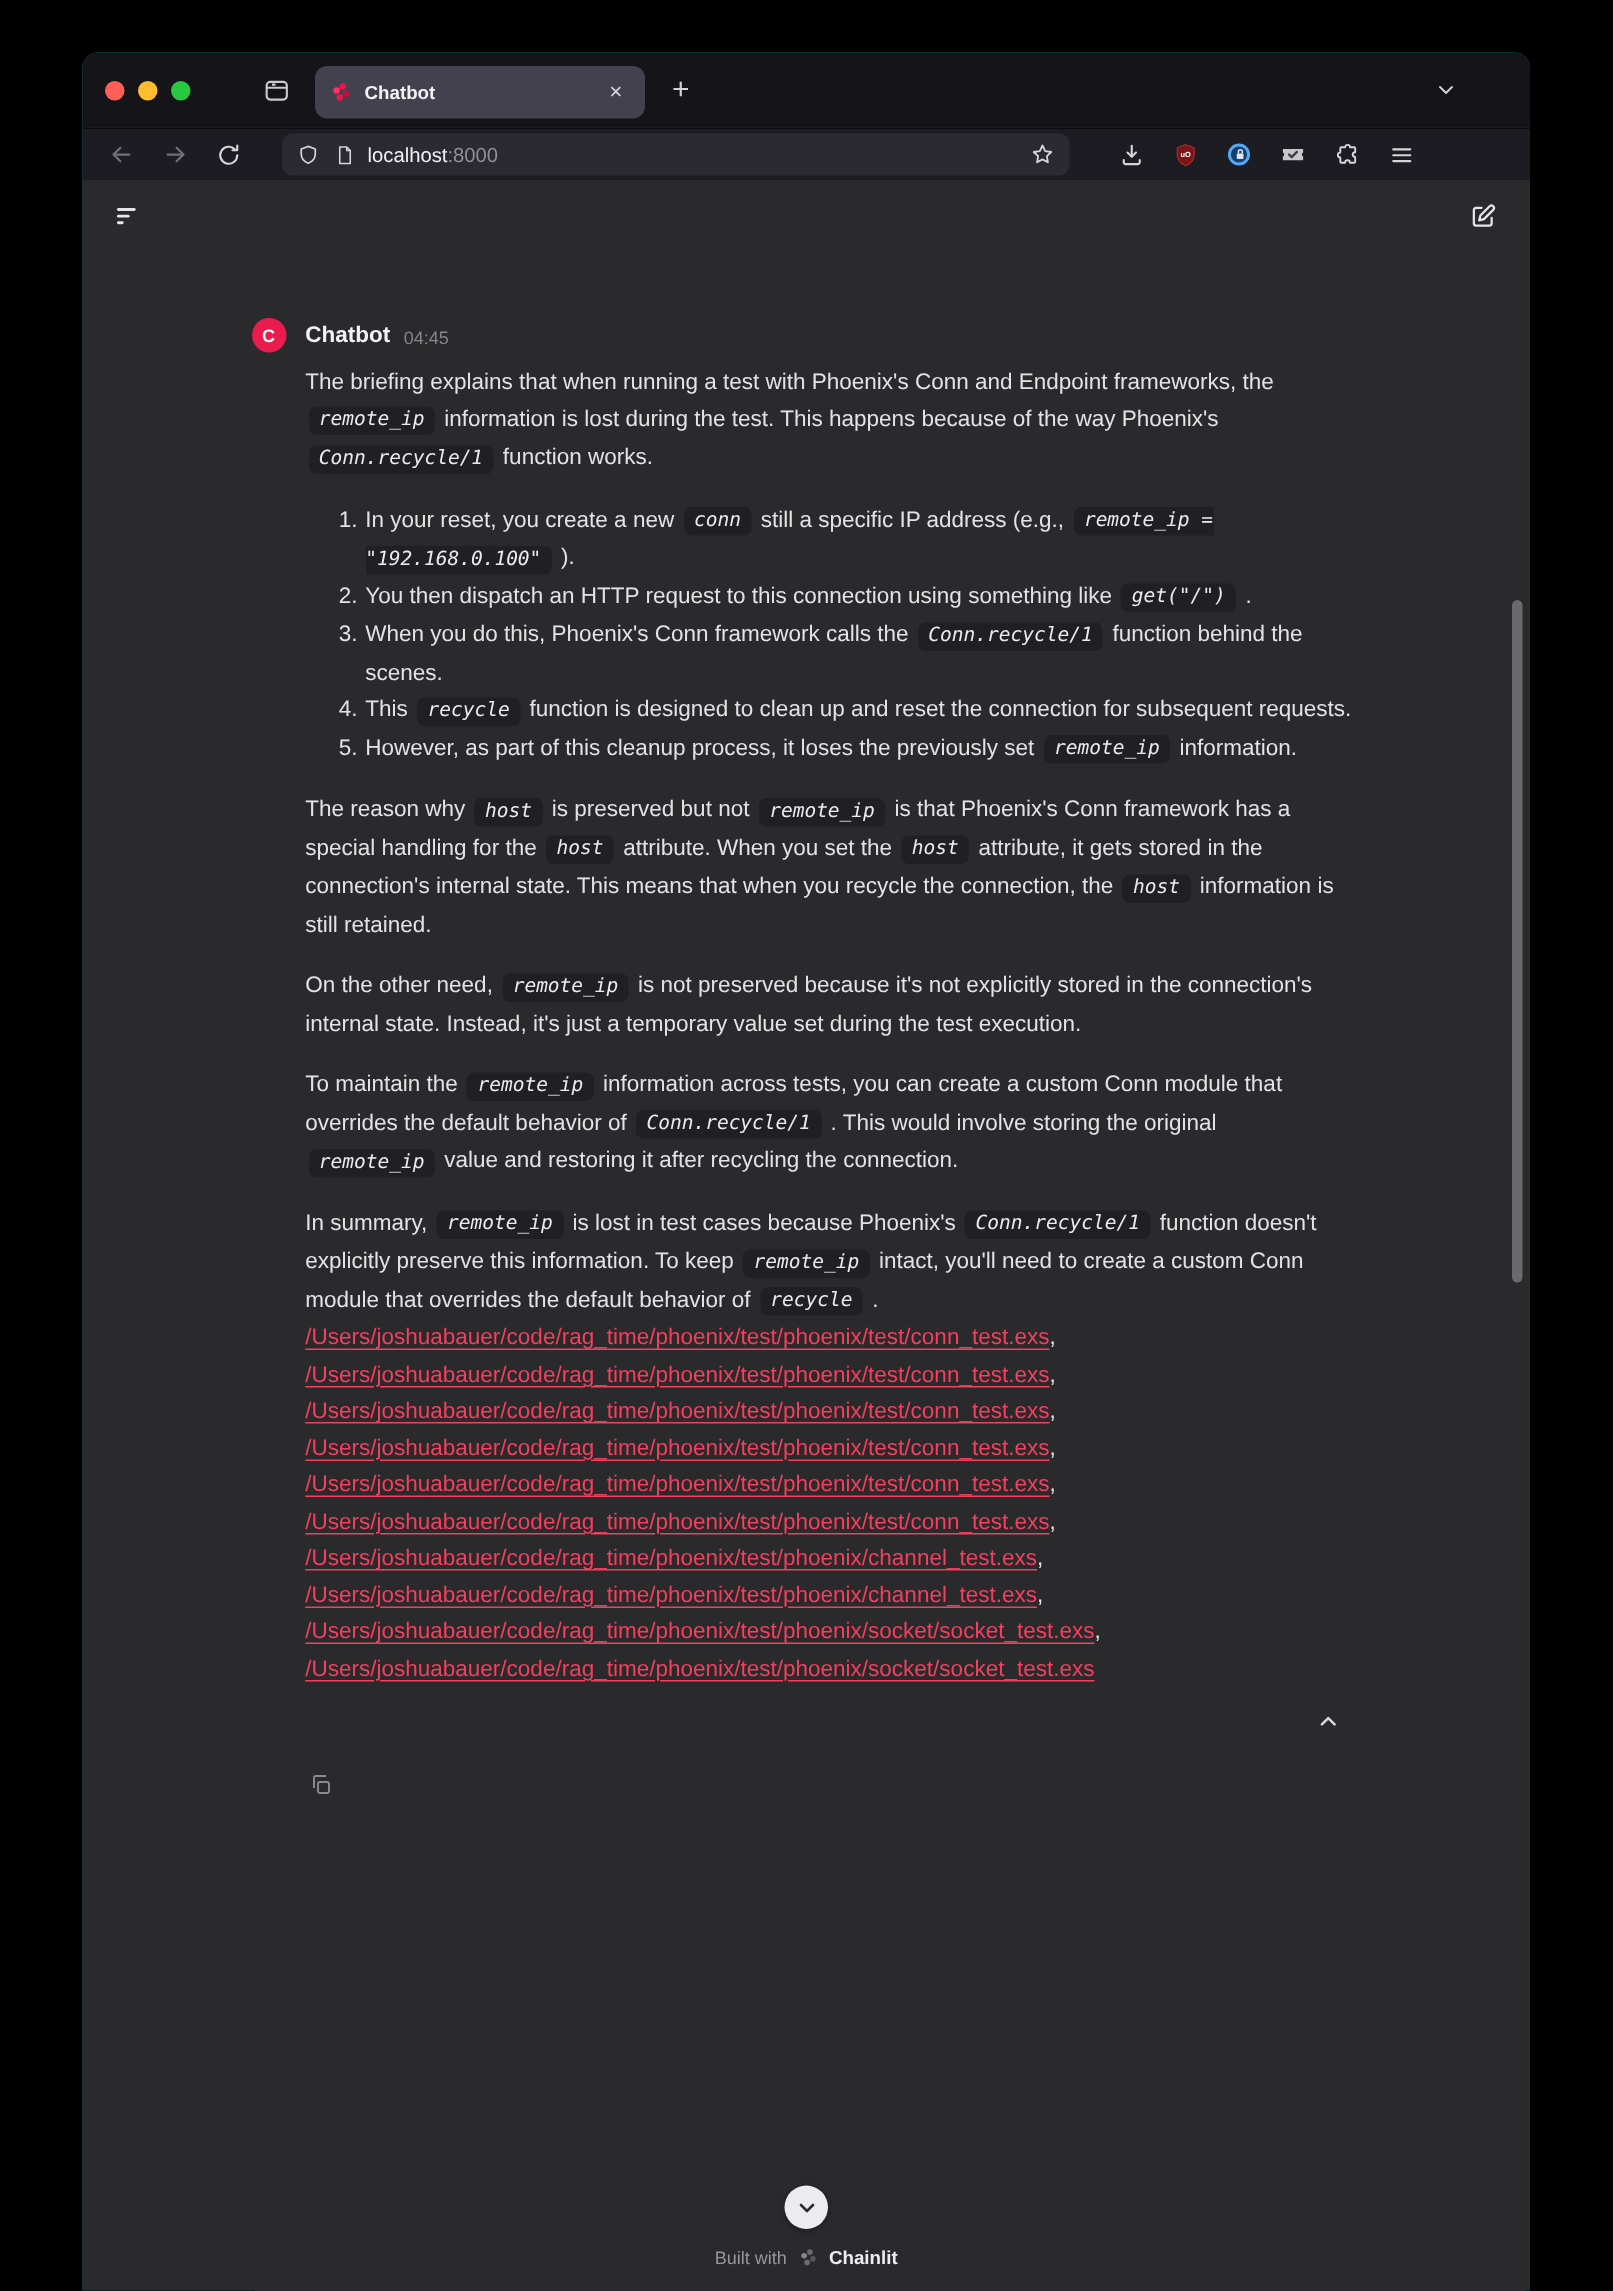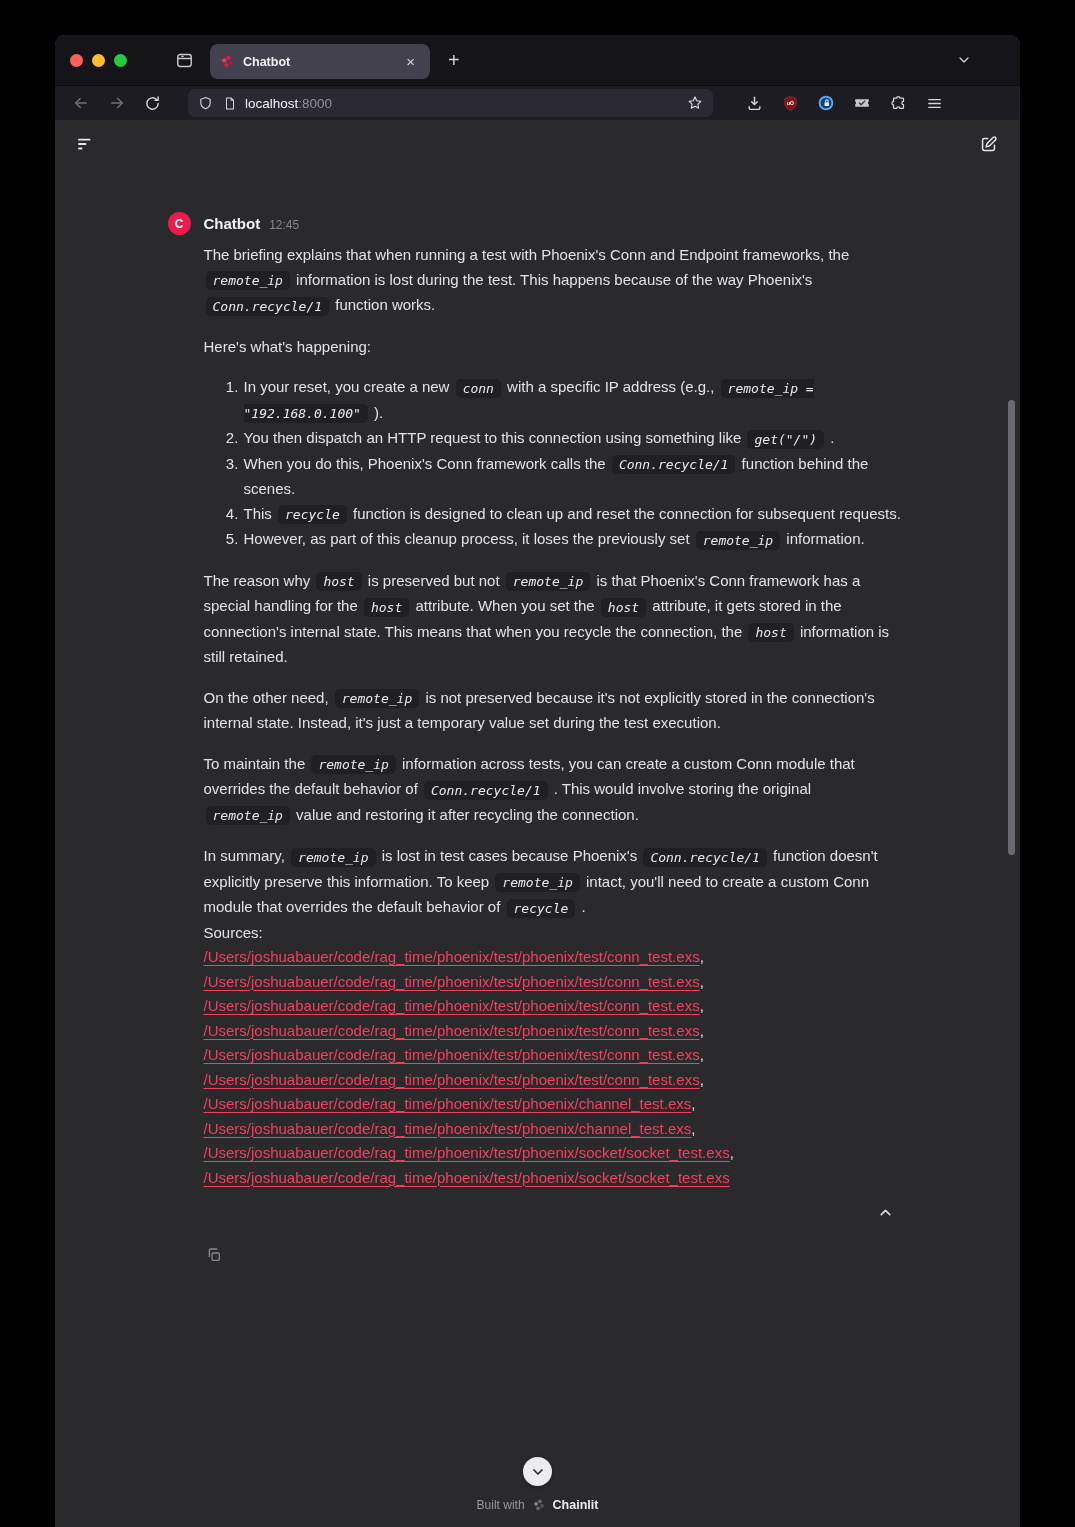--- a/index.html
+++ b/index.html
@@ -217,37 +217,35 @@
               <path d="M17.8 3.2a2.1 2.1 0 0 1 3 3L13 14l-4 1 1-4z"></path>
             </svg>
         </span>
       </div>
 
       <div class="chat">
         <div class="msg-wrap">
           <div class="msg-head">
             <span class="avatar" style="background:#ea1b4d">C</span>
             <span class="author">Chatbot</span>
-            <span class="time">12:45</span>
+            <span class="time">04:45</span>
           </div>
           <div class="msg-body">
               <p class="para"><span class="run">The briefing explains that when running a test with Phoenix's Conn and Endpoint frameworks, the </span><span class="chip">remote_ip</span><span class="run"> information is lost during the test. This happens because of the way Phoenix's </span><span class="chip">Conn.recycle/1</span><span class="run"> function works.</span></p>
-              <p class="para"><span class="run">Here's what's happening:</span></p>
               <ol class="list">
-                <li><span class="run">In your reset, you create a new </span><span class="chip">conn</span><span class="run"> with a specific IP address (e.g., </span><span class="chip">remote_ip = "192.168.0.100"</span><span class="run"> ).</span></li>
+                <li><span class="run">In your reset, you create a new </span><span class="chip">conn</span><span class="run"> still a specific IP address (e.g., </span><span class="chip">remote_ip = "192.168.0.100"</span><span class="run"> ).</span></li>
                 <li><span class="run">You then dispatch an HTTP request to this connection using something like </span><span class="chip">get("/")</span><span class="run"> .</span></li>
                 <li><span class="run">When you do this, Phoenix's Conn framework calls the </span><span class="chip">Conn.recycle/1</span><span class="run"> function behind the scenes.</span></li>
                 <li><span class="run">This </span><span class="chip">recycle</span><span class="run"> function is designed to clean up and reset the connection for subsequent requests.</span></li>
                 <li><span class="run">However, as part of this cleanup process, it loses the previously set </span><span class="chip">remote_ip</span><span class="run"> information.</span></li>
               </ol>
               <p class="para"><span class="run">The reason why </span><span class="chip">host</span><span class="run"> is preserved but not </span><span class="chip">remote_ip</span><span class="run"> is that Phoenix's Conn framework has a special handling for the </span><span class="chip">host</span><span class="run"> attribute. When you set the </span><span class="chip">host</span><span class="run"> attribute, it gets stored in the connection's internal state. This means that when you recycle the connection, the </span><span class="chip">host</span><span class="run"> information is still retained.</span></p>
               <p class="para"><span class="run">On the other need, </span><span class="chip">remote_ip</span><span class="run"> is not preserved because it's not explicitly stored in the connection's internal state. Instead, it's just a temporary value set during the test execution.</span></p>
               <p class="para"><span class="run">To maintain the </span><span class="chip">remote_ip</span><span class="run"> information across tests, you can create a custom Conn module that overrides the default behavior of </span><span class="chip">Conn.recycle/1</span><span class="run"> . This would involve storing the original </span><span class="chip">remote_ip</span><span class="run"> value and restoring it after recycling the connection.</span></p>
               <p class="para tb"><span class="run">In summary, </span><span class="chip">remote_ip</span><span class="run"> is lost in test cases because Phoenix's </span><span class="chip">Conn.recycle/1</span><span class="run"> function doesn't explicitly preserve this information. To keep </span><span class="chip">remote_ip</span><span class="run"> intact, you'll need to create a custom Conn module that overrides the default behavior of </span><span class="chip">recycle</span><span class="run"> .</span></p>
-              <p class="para tight"><span class="run">Sources:</span></p>
               <div class="link-line"><a class="src" href="#">/Users/joshuabauer/code/rag_time/phoenix/test/phoenix/test/conn_test.exs</a><span>,</span></div>
               <div class="link-line"><a class="src" href="#">/Users/joshuabauer/code/rag_time/phoenix/test/phoenix/test/conn_test.exs</a><span>,</span></div>
               <div class="link-line"><a class="src" href="#">/Users/joshuabauer/code/rag_time/phoenix/test/phoenix/test/conn_test.exs</a><span>,</span></div>
               <div class="link-line"><a class="src" href="#">/Users/joshuabauer/code/rag_time/phoenix/test/phoenix/test/conn_test.exs</a><span>,</span></div>
               <div class="link-line"><a class="src" href="#">/Users/joshuabauer/code/rag_time/phoenix/test/phoenix/test/conn_test.exs</a><span>,</span></div>
               <div class="link-line"><a class="src" href="#">/Users/joshuabauer/code/rag_time/phoenix/test/phoenix/test/conn_test.exs</a><span>,</span></div>
               <div class="link-line"><a class="src" href="#">/Users/joshuabauer/code/rag_time/phoenix/test/phoenix/channel_test.exs</a><span>,</span></div>
               <div class="link-line"><a class="src" href="#">/Users/joshuabauer/code/rag_time/phoenix/test/phoenix/channel_test.exs</a><span>,</span></div>
               <div class="link-line"><a class="src" href="#">/Users/joshuabauer/code/rag_time/phoenix/test/phoenix/socket/socket_test.exs</a><span>,</span></div>
               <div class="link-line"><a class="src" href="#">/Users/joshuabauer/code/rag_time/phoenix/test/phoenix/socket/socket_test.exs</a></div>

